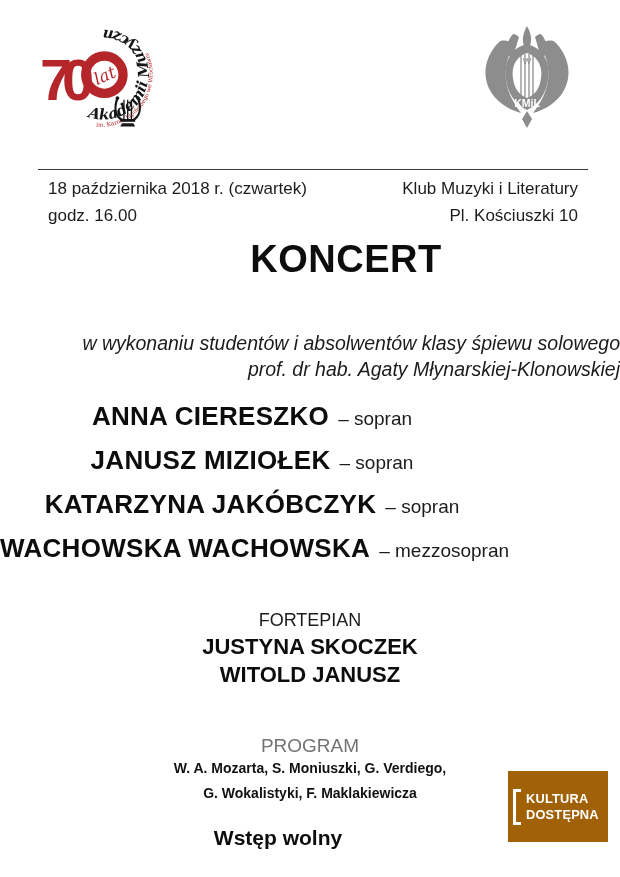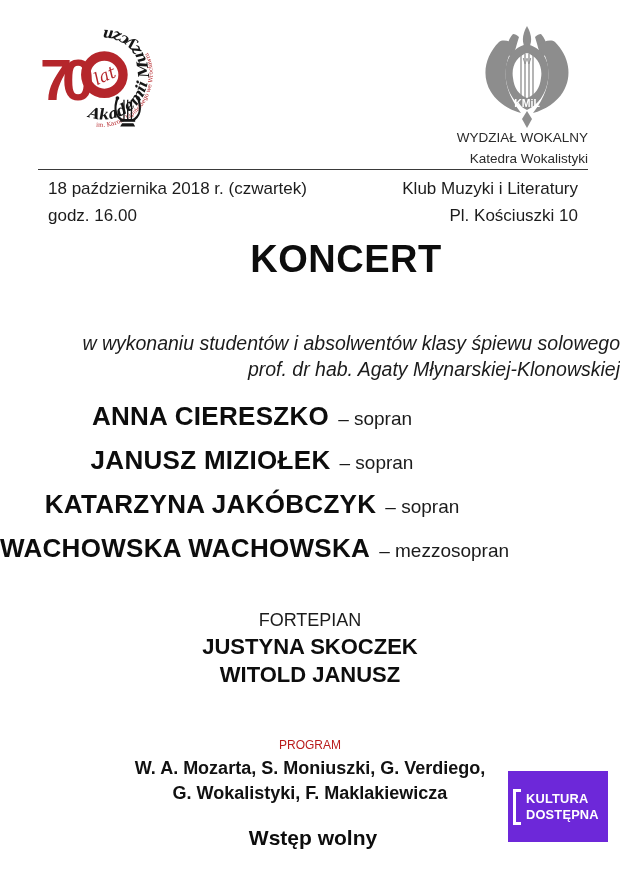--- a/index.html
+++ b/index.html
@@ -27,27 +27,27 @@
   .performers{left:0;width:504px;top:394px;text-align:center;}
   .performer-row{height:44px;line-height:44px;white-space:nowrap;}
   .performer-name{font-weight:700;font-size:26px;letter-spacing:.3px;color:#0d0d0d;}
   .performer-voice{font-size:19px;color:#1b1b1b;margin-left:9px;}
   
   .piano{left:0;width:620px;top:607px;text-align:center;}
   .piano-label{font-size:18px;line-height:26px;color:#1b1b1b;}
   .piano-name{font-weight:700;font-size:22px;line-height:27.5px;color:#0d0d0d;}
   
   .program{left:0;width:620px;top:735px;text-align:center;}
-  .program-label{font-size:12px;line-height:21px;color:#b91c1c;}
-  .program-line{font-weight:700;font-size:18px;line-height:25px;color:#111;}
+  .program-label{font-size:19px;line-height:21px;color:#737373;}
+  .program-line{font-weight:700;font-size:14px;line-height:25px;color:#111;}
   
-  .admission{left:12px;width:556px;top:826px;text-align:center;font-weight:700;
-    font-size:21px;color:#0d0d0d;padding-left:23px;}
+  .admission{left:0;width:556px;top:826px;text-align:center;font-weight:700;
+    font-size:21px;color:#0d0d0d;}
   
-  .kultura{left:508px;top:771px;width:100px;height:71px;background:#6d28d9;
+  .kultura{left:508px;top:771px;width:100px;height:71px;background:#a16207;
     display:flex;align-items:center;justify-content:center;gap:5px;}
   .kultura-bracket{width:8px;height:36px;border-left:3px solid #fff;
     border-top:3px solid #fff;border-bottom:3px solid #fff;box-sizing:border-box;}
   .kultura-text{color:#fff;font-weight:700;font-size:13.5px;line-height:15.5px;
     letter-spacing:.2px;transform:scaleX(.95);transform-origin:left;}
 </style>
 </head>
 <body>
 
 <div class="poster">
@@ -93,24 +93,20 @@
     <g stroke="#8d8d8d" stroke-width="1.3">
       <line x1="44" y1="29" x2="44" y2="71"></line>
       <line x1="48" y1="28" x2="48" y2="72"></line>
       <line x1="52" y1="28" x2="52" y2="72"></line>
       <line x1="56" y1="29" x2="56" y2="71"></line>
     </g>
     <text x="50" y="38" text-anchor="middle" font-size="9" fill="#8d8d8d" font-family="'Liberation Sans',sans-serif">W</text>
     <text x="50" y="81" text-anchor="middle" font-size="10.5" font-weight="bold" fill="#ffffff" font-family="'Liberation Sans',sans-serif">KMiL</text>
   </svg>
 
-  <div class="abs faculty">
-    <div>WYDZIAŁ WOKALNY</div>
-    <div>Katedra Wokalistyki</div>
-  </div>
 
   <div class="abs divider"></div>
 
   <div class="abs event-info">
     <div class="event-left">
       <div>18 października 2018 r. (czwartek)</div>
       <div>godz. 16.00</div>
     </div>
     <div class="event-right">
       <div>Klub Muzyki i Literatury</div>

